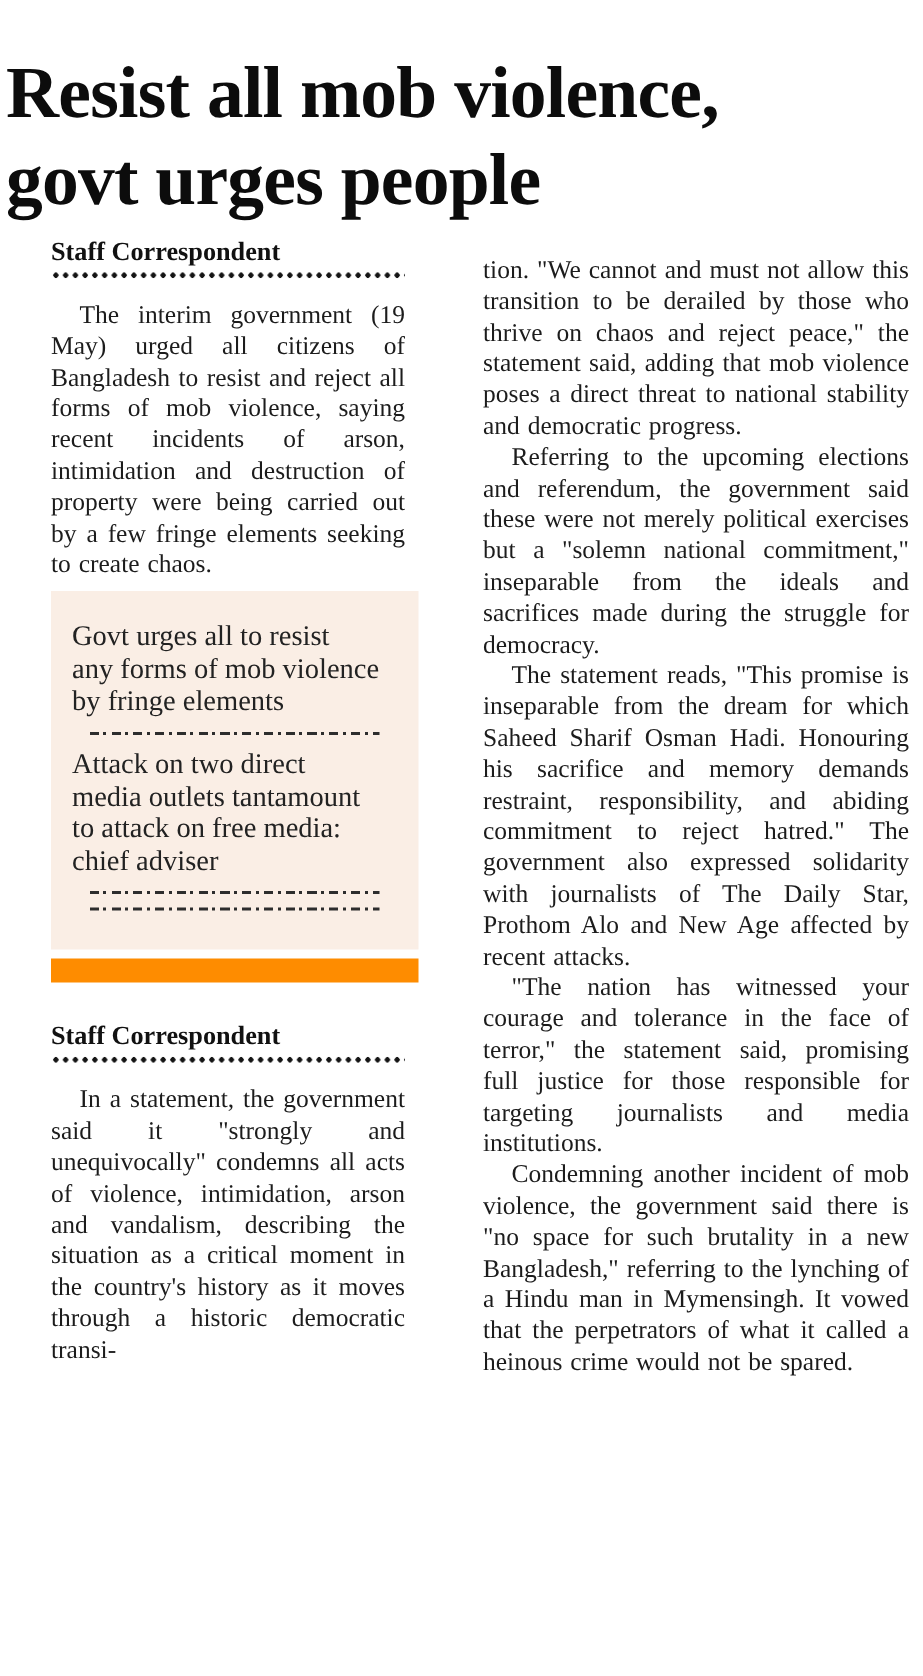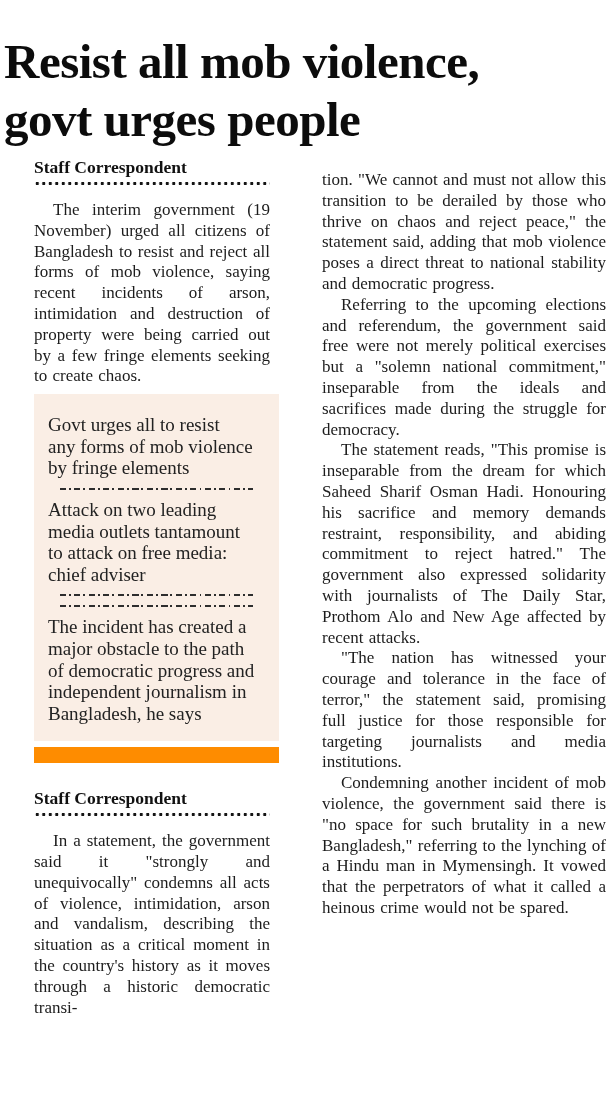--- a/index.html
+++ b/index.html
@@ -80,54 +80,49 @@
 
   <h1 class="headline">Resist all mob violence,
 govt urges people</h1>
 
   <section class="col col-left">
 
     <div class="byline narrow">Staff Correspondent</div>
     <div class="dotline narrow"></div>
 
     <div class="body-text narrow">
-      <p>The interim government (19 November) urged all citizens of Bangladesh to resist and reject all forms of mob violence, saying recent incidents of arson, intimidation and destruction of property were being carried out by a few fringe elements seeking to create chaos.</p>
+      <p>The interim government (19 May) urged all citizens of Bangladesh to resist and reject all forms of mob violence, saying recent incidents of arson, intimidation and destruction of property were being carried out by a few fringe elements seeking to create chaos.</p>
     </div>
 
     <div class="quote-box" style="background-color: rgb(250, 238, 229);">
       <div class="quote">Govt urges all to resist
 any forms of mob violence
 by fringe elements</div>
       <div class="quote-divider"></div>
-      <div class="quote">Attack on two leading
+      <div class="quote">Attack on two direct
 media outlets tantamount
 to attack on free media:
 chief adviser</div>
       <div class="quote-divider"></div>
       <div class="quote-divider"></div>
-      <div class="quote">The incident has created a
-major obstacle to the path
-of democratic progress and
-independent journalism in
-Bangladesh, he says</div>
     </div>
 
     <div class="accent-bar" style="background-color: rgb(254, 140, 0);"></div>
 
     <div class="byline byline-2 narrow">Staff Correspondent</div>
     <div class="dotline narrow"></div>
 
     <div class="body-text narrow">
       <p>In a statement, the government said it "strongly and unequivocally" condemns all acts of violence, intimidation, arson and vandalism, describing the situation as a critical moment in the country's history as it moves through a historic democratic transi-</p>
     </div>
   </section>
 
   <section class="col col-right">
     <div class="body-text">
       <p class="noindent">tion. "We cannot and must not allow this transition to be derailed by those who thrive on chaos and reject peace," the statement said, adding that mob violence poses a direct threat to national stability and democratic progress.</p>
-      <p>Referring to the upcoming elections and referendum, the government said free were not merely political exercises but a "solemn national commitment," inseparable from the ideals and sacrifices made during the struggle for democracy.</p>
+      <p>Referring to the upcoming elections and referendum, the government said these were not merely political exercises but a "solemn national commitment," inseparable from the ideals and sacrifices made during the struggle for democracy.</p>
       <p>The statement reads, "This promise is inseparable from the dream for which Saheed Sharif Osman Hadi. Honouring his sacrifice and memory demands restraint, responsibility, and abiding commitment to reject hatred." The government also expressed solidarity with journalists of The Daily Star, Prothom Alo and New Age affected by recent attacks.</p>
       <p>"The nation has witnessed your courage and tolerance in the face of terror," the statement said, promising full justice for those responsible for targeting journalists and media institutions.</p>
       <p>Condemning another incident of mob violence, the government said there is "no space for such brutality in a new Bangladesh," referring to the lynching of a Hindu man in Mymensingh. It vowed that the perpetrators of what it called a heinous crime would not be spared.</p>
     </div>
   </section>
 
 </article>
 
 </body></html>

